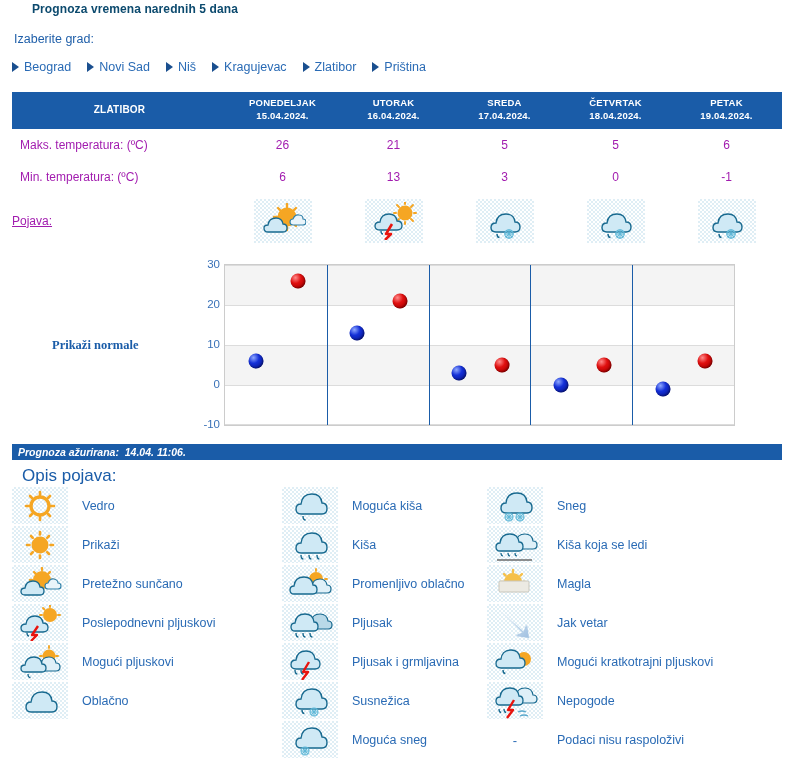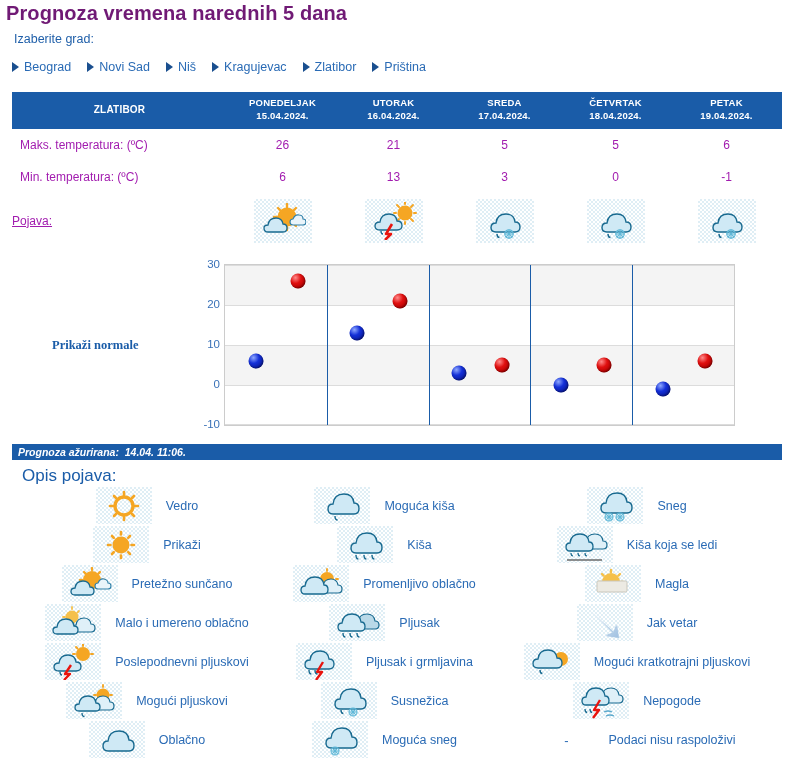--- a/index.html
+++ b/index.html
@@ -12,25 +12,25 @@
     height: 767px;
     font-family: "Liberation Sans", sans-serif;
     color: #1f5fa9;
     position: relative;
     overflow: hidden;
   }
 
   
   .page-title {
     position: absolute;
-    left: 6px;
+    left: 32px;
     top: 2px;
-    font-size: 20px;
+    font-size: 12px;
     font-weight: bold;
-    color: #701a75;
+    color: #0c4a6e;
     letter-spacing: 0.1px;
   }
   .choose-city {
     position: absolute;
     left: 14px;
     top: 32px;
     font-size: 12.5px;
     color: #1f5fa9;
   }
   .city-nav {
@@ -232,21 +232,20 @@
     display: flex;
   }
   .legend-col { display: flex; flex-direction: column; }
   .legend-col.c1 { width: 270px; }
   .legend-col.c2 { width: 205px; }
   .legend-col.c3 { width: 300px; }
   .legend-row {
     display: flex;
     align-items: center;
     height: 39px;
-    justify-content: center;
   }
   .legend-tile {
     width: 56px;
     height: 37px;
     flex: 0 0 56px;
     background-color: #ffffff;
     background-image:
       linear-gradient(45deg, #dfeef5 25%, transparent 25%, transparent 75%, #dfeef5 75%),
       linear-gradient(45deg, #dfeef5 25%, transparent 25%, transparent 75%, #dfeef5 75%);
     background-size: 4px 4px;
@@ -508,35 +507,20 @@
               <line x1="33" y1="5" x2="31.4" y2="6.6"></line>
             </g>
           <path d="M31 16 q2-5 6-4 q4 1 4 4 q3 0 3 3 q0 3-3 3 h-10 q-3 0-3-3 q0-3 3-3z" fill="#e9f4fa" stroke="#2e7fa8" stroke-width="1.1"></path>
           <path d="M8 21 q1-7 8-7 q6 0 7 6 q4 0 4 4 q0 4-4 4 H8 q-4 0-4-3.5 q0-3.5 4-3.5z" fill="#cfe9f5" stroke="#17698f" stroke-width="1.3"></path>
         </svg>
       </div>
       <div class="legend-label">Pretežno sunčano</div>
     </div>
     <div class="legend-row">
       <div class="legend-tile">
-        <svg width="46" height="34" viewBox="0 0 46 34">
-          <circle cx="22" cy="11" r="6.5" fill="#f5c04a"></circle>
-          <g stroke="#f5c04a" stroke-width="1.8" stroke-linecap="round">
-              <line x1="22" y1="1" x2="22" y2="3"></line>
-              <line x1="13" y1="11" x2="15" y2="11"></line>
-              <line x1="29" y1="5" x2="27.5" y2="6.5"></line>
-            </g>
-          <path d="M26 19 q1-7 8-7 q6 0 7 6 q4 0 4 4 q0 4-4 4 H26 q-4 0-4-3.5 q0-3.5 4-3.5z" fill="#dff0f8" stroke="#17698f" stroke-width="1.2"></path>
-          <path d="M7 21 q1-8 9-8 q7 0 8 7 q4 0 4 4 q0 4-4 4 H7 q-4 0-4-3.5 q0-3.5 4-3.5z" fill="#cfe9f5" stroke="#17698f" stroke-width="1.3"></path>
-        </svg>
-      </div>
-      <div class="legend-label">Malo i umereno oblačno</div>
-    </div>
-    <div class="legend-row">
-      <div class="legend-tile">
         <svg width="46" height="36" viewBox="0 0 46 36">
           <circle cx="33" cy="10" r="7" fill="#f5a623"></circle>
           <g stroke="#f5a623" stroke-width="2" stroke-linecap="round">
               <line x1="33" y1="0" x2="33" y2="2"></line>
               <line x1="23" y1="10" x2="25" y2="10"></line>
               <line x1="41" y1="10" x2="43" y2="10"></line>
               <line x1="26" y1="3" x2="27.5" y2="4.5"></line>
             </g>
           <path d="M9 19 q1-8 9-8 q7 0 8 7 q5 0 5 4.5 q0 4.5-5 4.5 H9 q-5 0-5-4 q0-4 5-4z" fill="#cfe9f5" stroke="#17698f" stroke-width="1.3"></path>
           <path d="M21 21 L15 30 H20 L14 36" stroke="#e8140e" stroke-width="2.4" fill="none" stroke-linejoin="round"></path>

